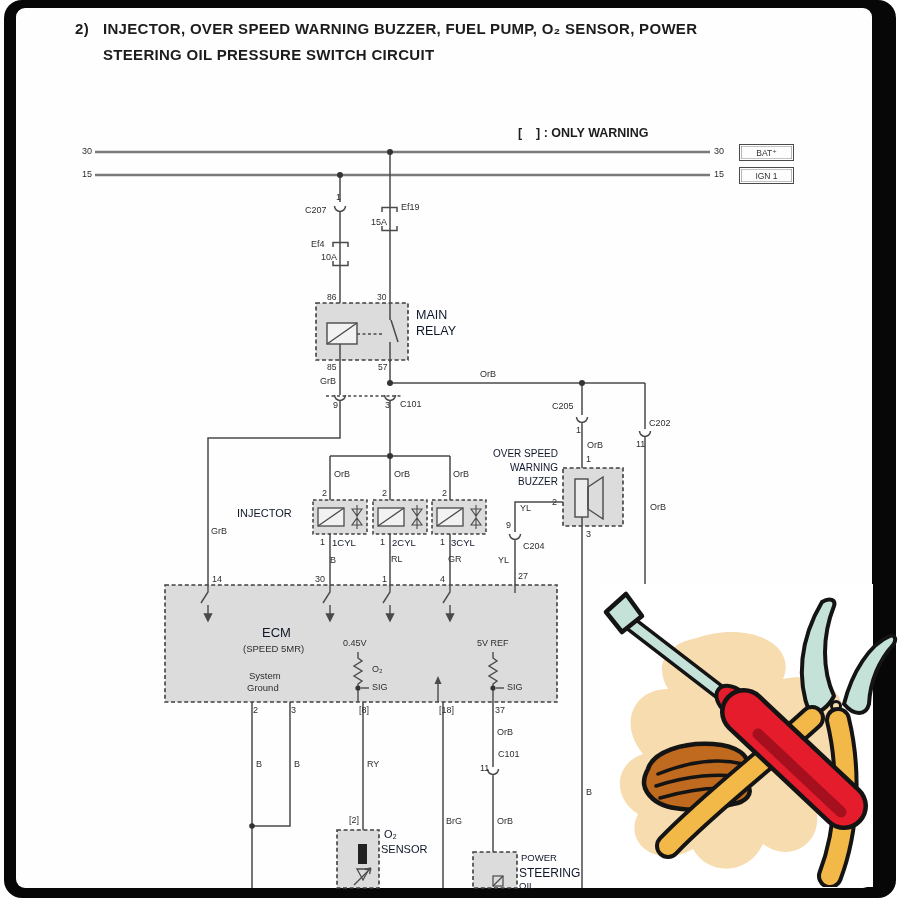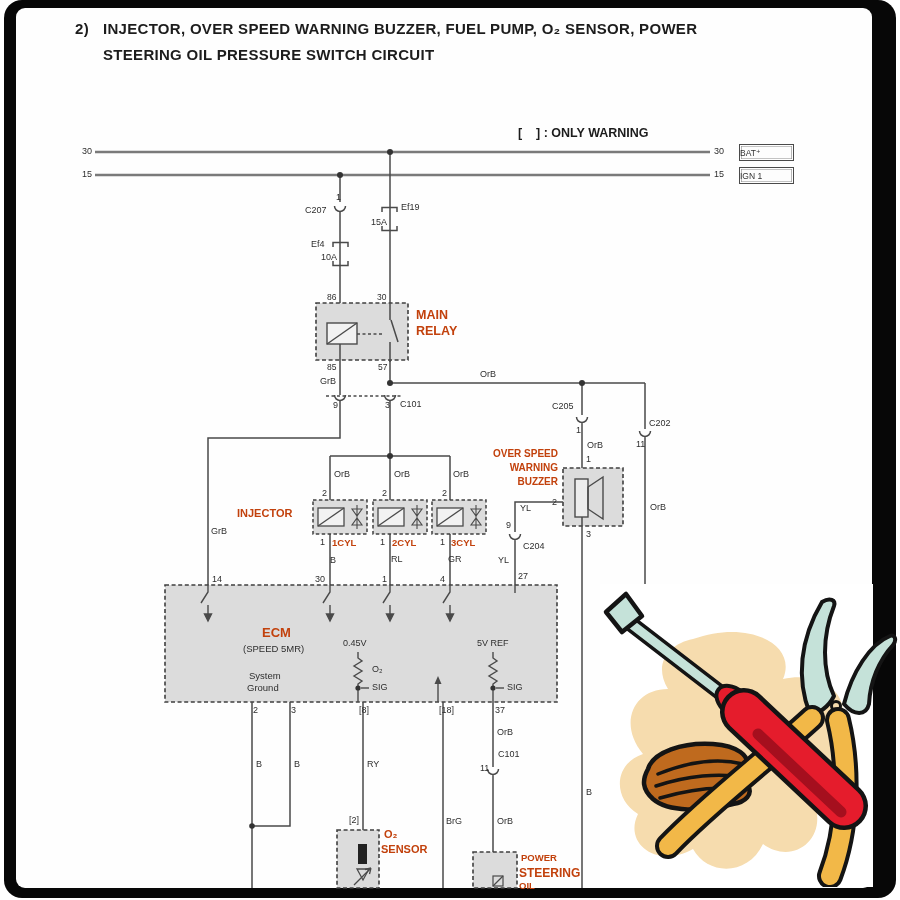--- a/index.html
+++ b/index.html
@@ -3,25 +3,25 @@
 <meta charset="utf-8">
 <style>
   html,body{margin:0;padding:0;}
   body{width:900px;height:900px;position:relative;background:#ffffff;overflow:hidden;
        font-family:"Liberation Sans","DejaVu Sans",sans-serif;}
   .mat{position:absolute;left:4px;top:0;width:892px;height:898px;background:#070707;border-radius:18px;}
   .page{position:absolute;left:16px;top:8px;width:856px;height:880px;background:#fefefe;border-radius:9px;}
   #wires{position:absolute;left:0;top:0;}
   .lb{position:absolute;font-size:9px;color:#2e2e2e;white-space:pre;line-height:10px;}
   .sm{position:absolute;font-size:8.5px;color:#2e2e2e;white-space:pre;line-height:9px;}
-  .lbb{position:absolute;font-weight:bold;color:#c2410c;white-space:pre;}
+  .lbb{position:absolute;font-weight:normal;color:#0f172a;white-space:pre;}
   .title{position:absolute;font-weight:bold;color:#1c1c1c;font-size:15px;letter-spacing:.3px;white-space:pre;}
   .note{position:absolute;font-weight:bold;color:#1c1c1c;font-size:12.5px;white-space:pre;}
   .term{position:absolute;width:53px;height:15px;border:1.4px solid #4a4a4a;box-shadow:0 0 0 1px #fff inset, 0 0 0 1.6px #8a8a8a inset;
-        display:flex;align-items:center;font-size:8.5px;color:#333;background:#fdfdfd;}
+        display:flex;align-items:center;justify-content:center;font-size:8.5px;color:#333;background:#fdfdfd;}
   .clip{position:absolute;left:598px;top:584px;width:300px;height:303px;z-index:40;}
 </style>
 </head>
 <body>
 
 <div class="mat"></div>
 <div class="page"></div>
 
 <span class="title" style="left:75px;top:20px">2)</span>
 <span class="title" style="left:103px;top:20px">INJECTOR, OVER SPEED WARNING BUZZER, FUEL PUMP, O₂ SENSOR, POWER</span>

